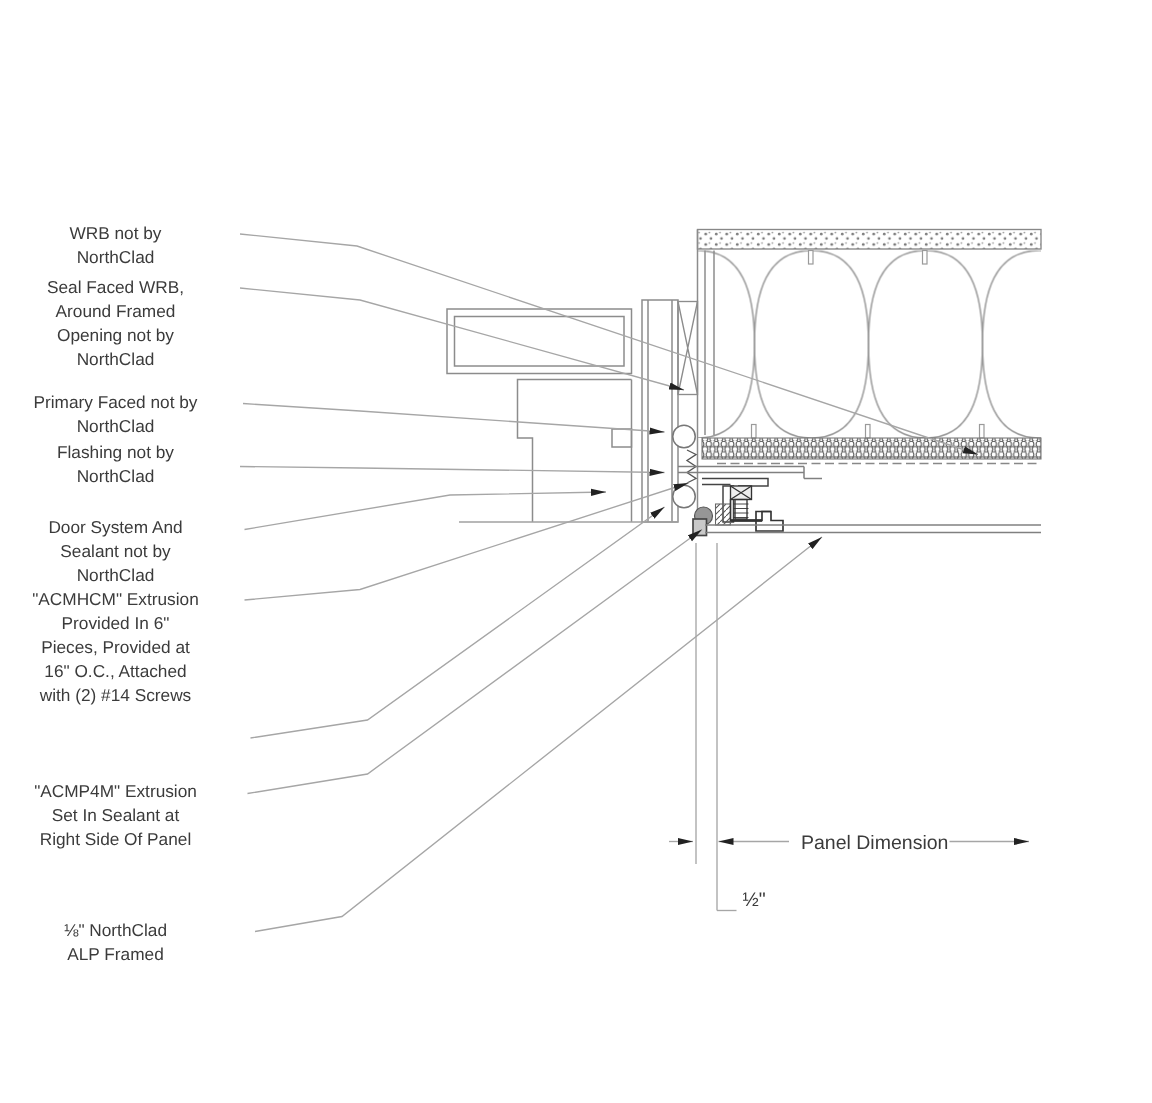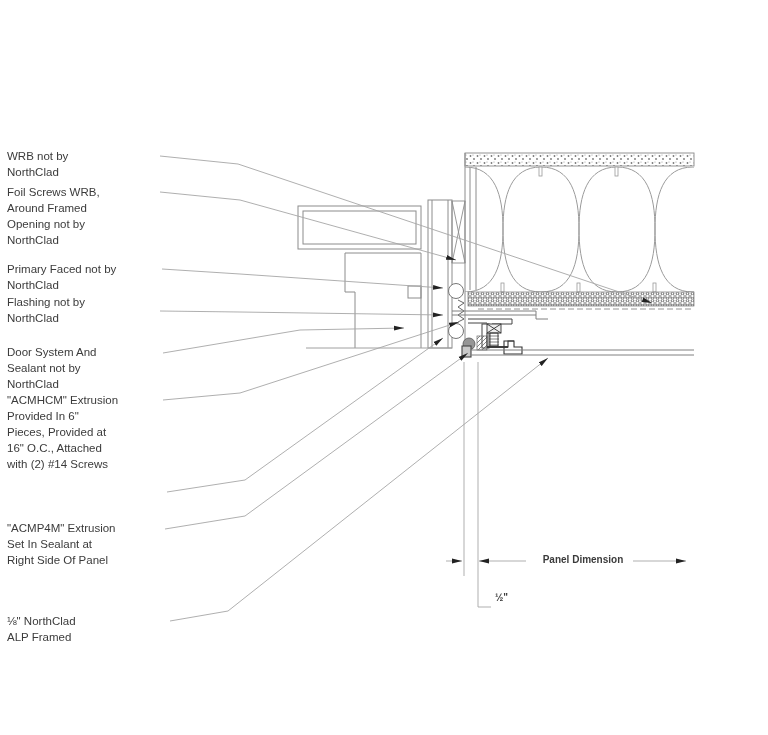--- a/index.html
+++ b/index.html
@@ -7,30 +7,29 @@
     position:relative;
     width:768px;height:735px;
     background:#ffffff;
     font-family:"Liberation Sans", sans-serif;
     overflow:hidden;
   }
   .drawing-svg{position:absolute;left:0;top:0;}
   .callout{
     position:absolute;
     left:7px;width:140px;
-    text-align:left;
+    text-align:center;
     font-size:11.5px;line-height:16px;
     color:#3b3b3b;
     white-space:nowrap;
   }
   .dim-label{
     position:absolute;
-    font-size:10px;color:#3b3b3b;
+    font-size:13px;color:#3b3b3b;
     white-space:nowrap;
-    font-weight:bold;
   }
   #panel-dim{left:534px;top:554px;width:98px;text-align:center;}
   #joint-dim{left:495px;top:592px;}
 </style>
 </head>
 <body>
 
 <div class="stage">
 
   <svg class="drawing-svg" width="768" height="735" viewBox="0 0 768 735">
@@ -156,21 +155,21 @@
       <path d="M478,607 H491"></path>
     </g>
   </svg>
 
   <div class="callout" style="top:148px">
     <div>WRB not by</div>
     <div>NorthClad</div>
   </div>
 
   <div class="callout" style="top:184px">
-    <div>Foil Screws WRB,</div>
+    <div>Seal Faced WRB,</div>
     <div>Around Framed</div>
     <div>Opening not by</div>
     <div>NorthClad</div>
   </div>
 
   <div class="callout" style="top:261px">
     <div>Primary Faced not by</div>
     <div>NorthClad</div>
   </div>
 

